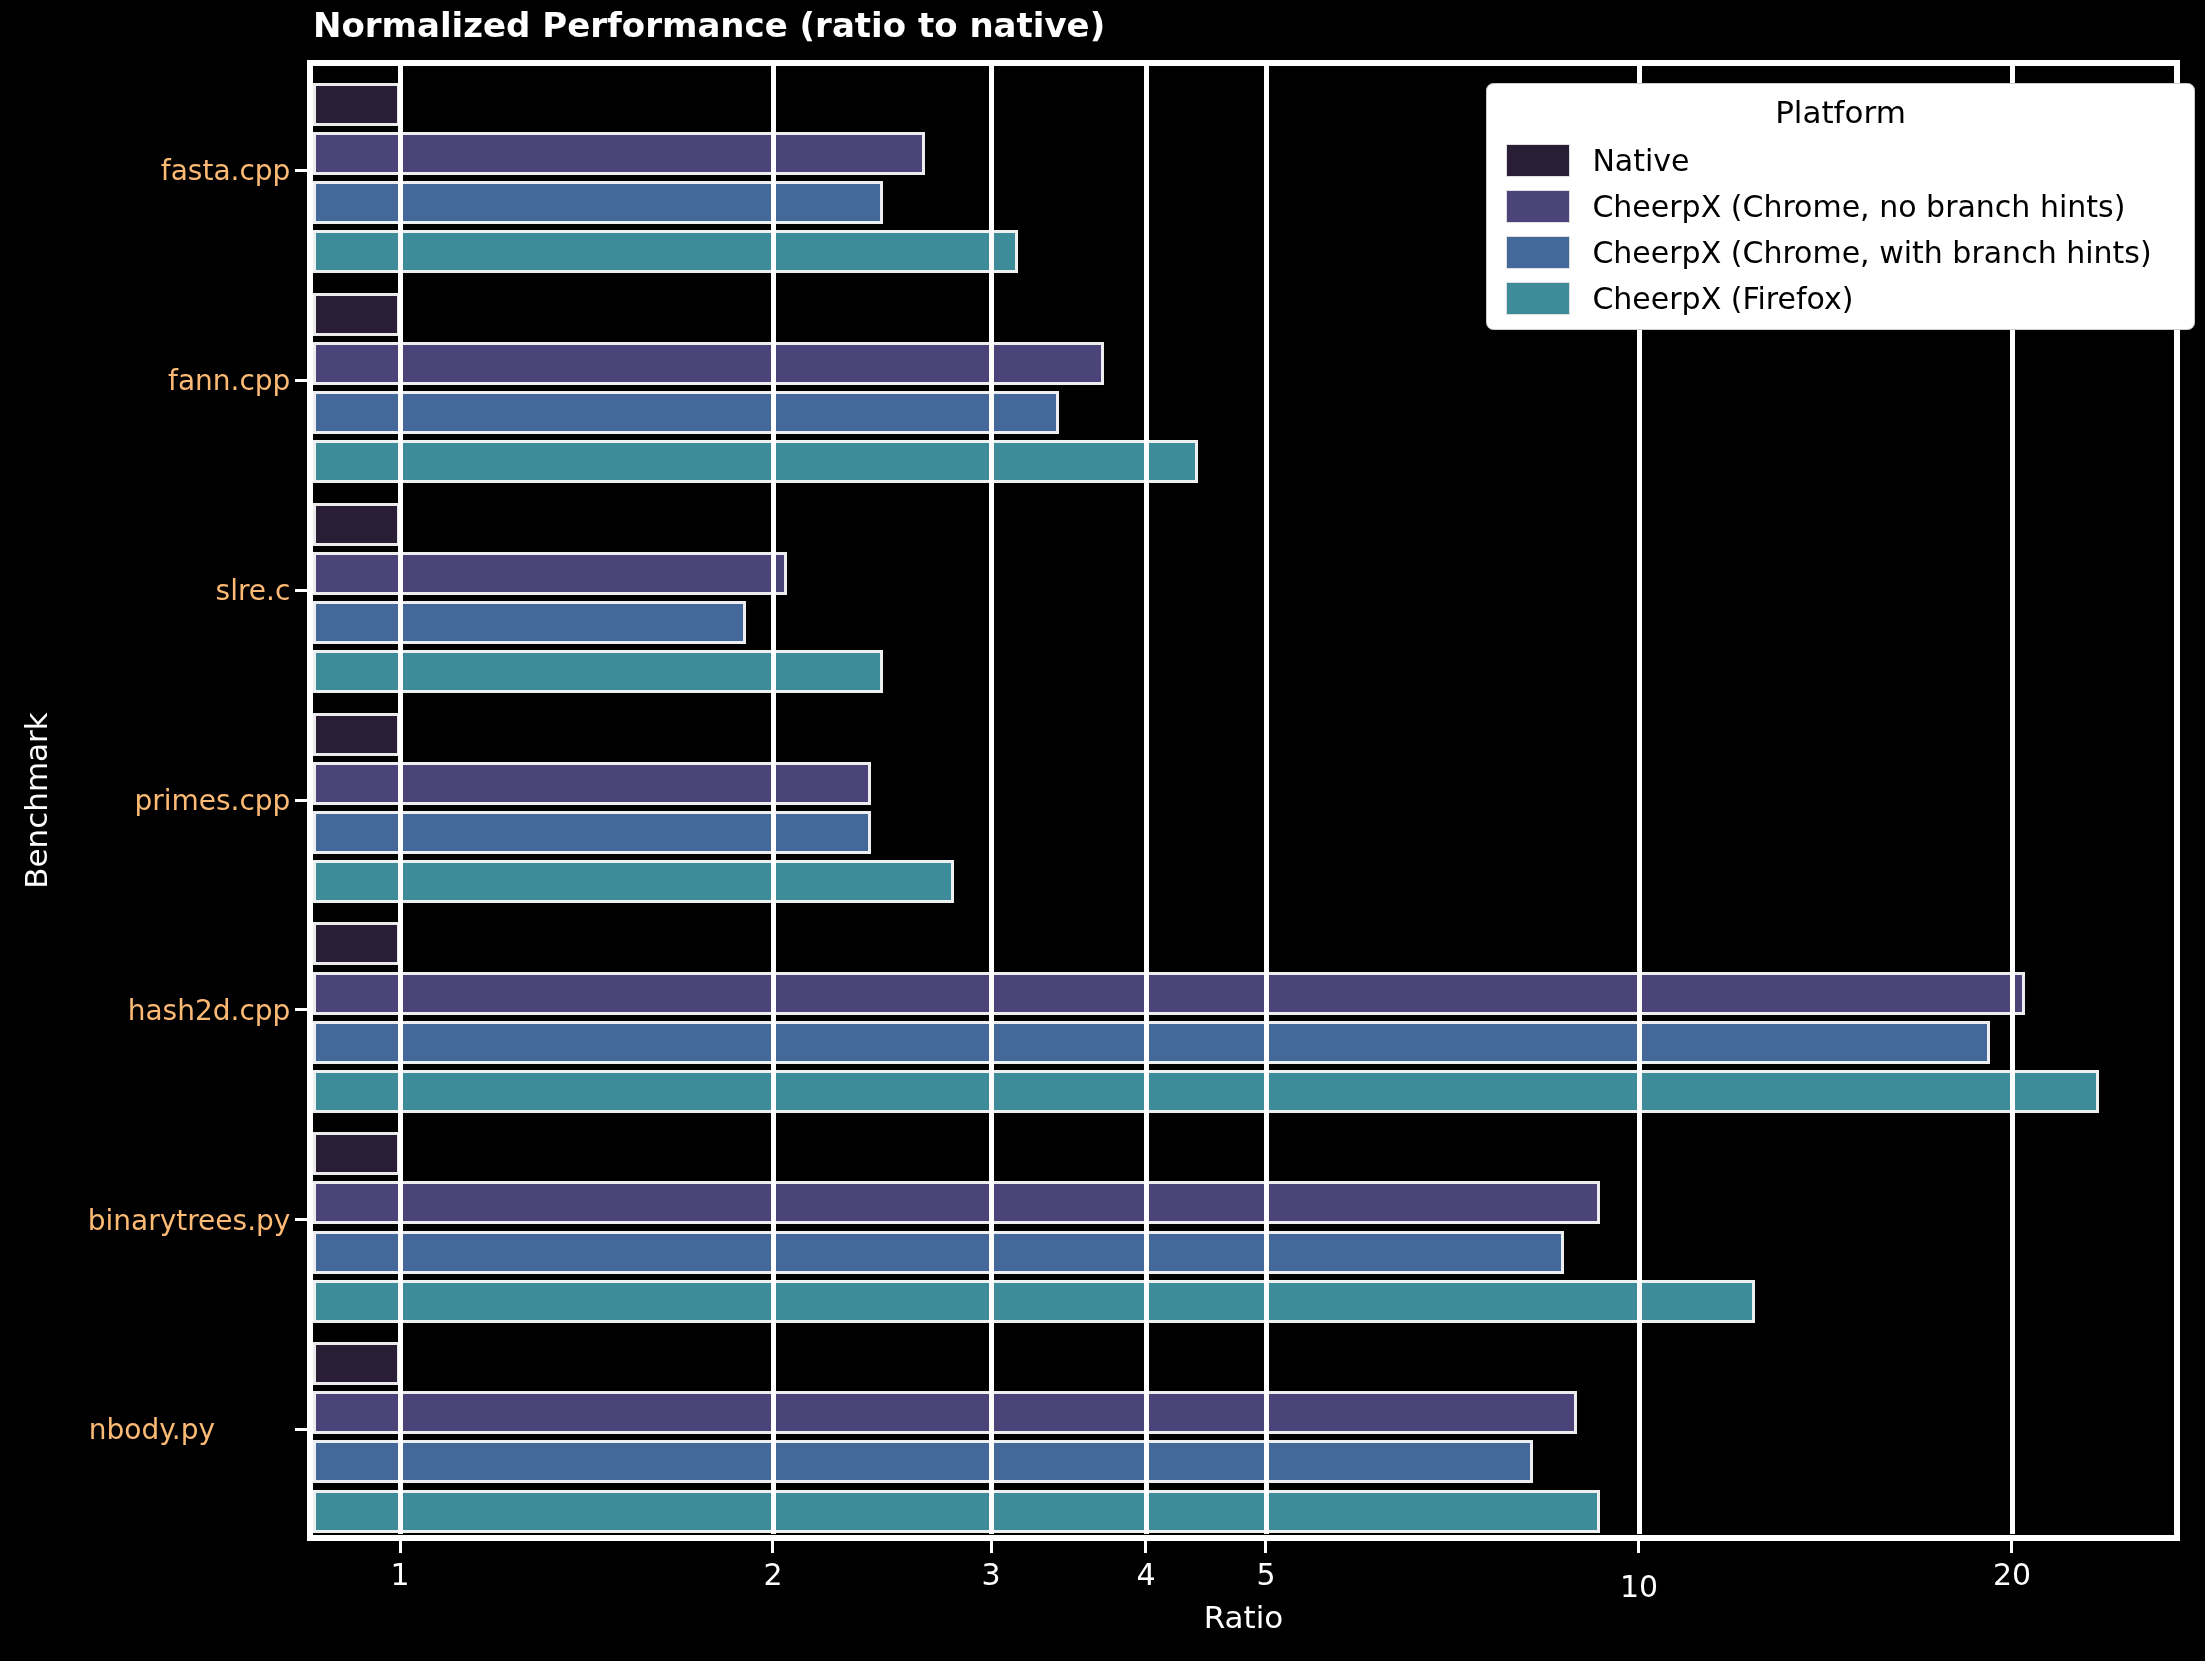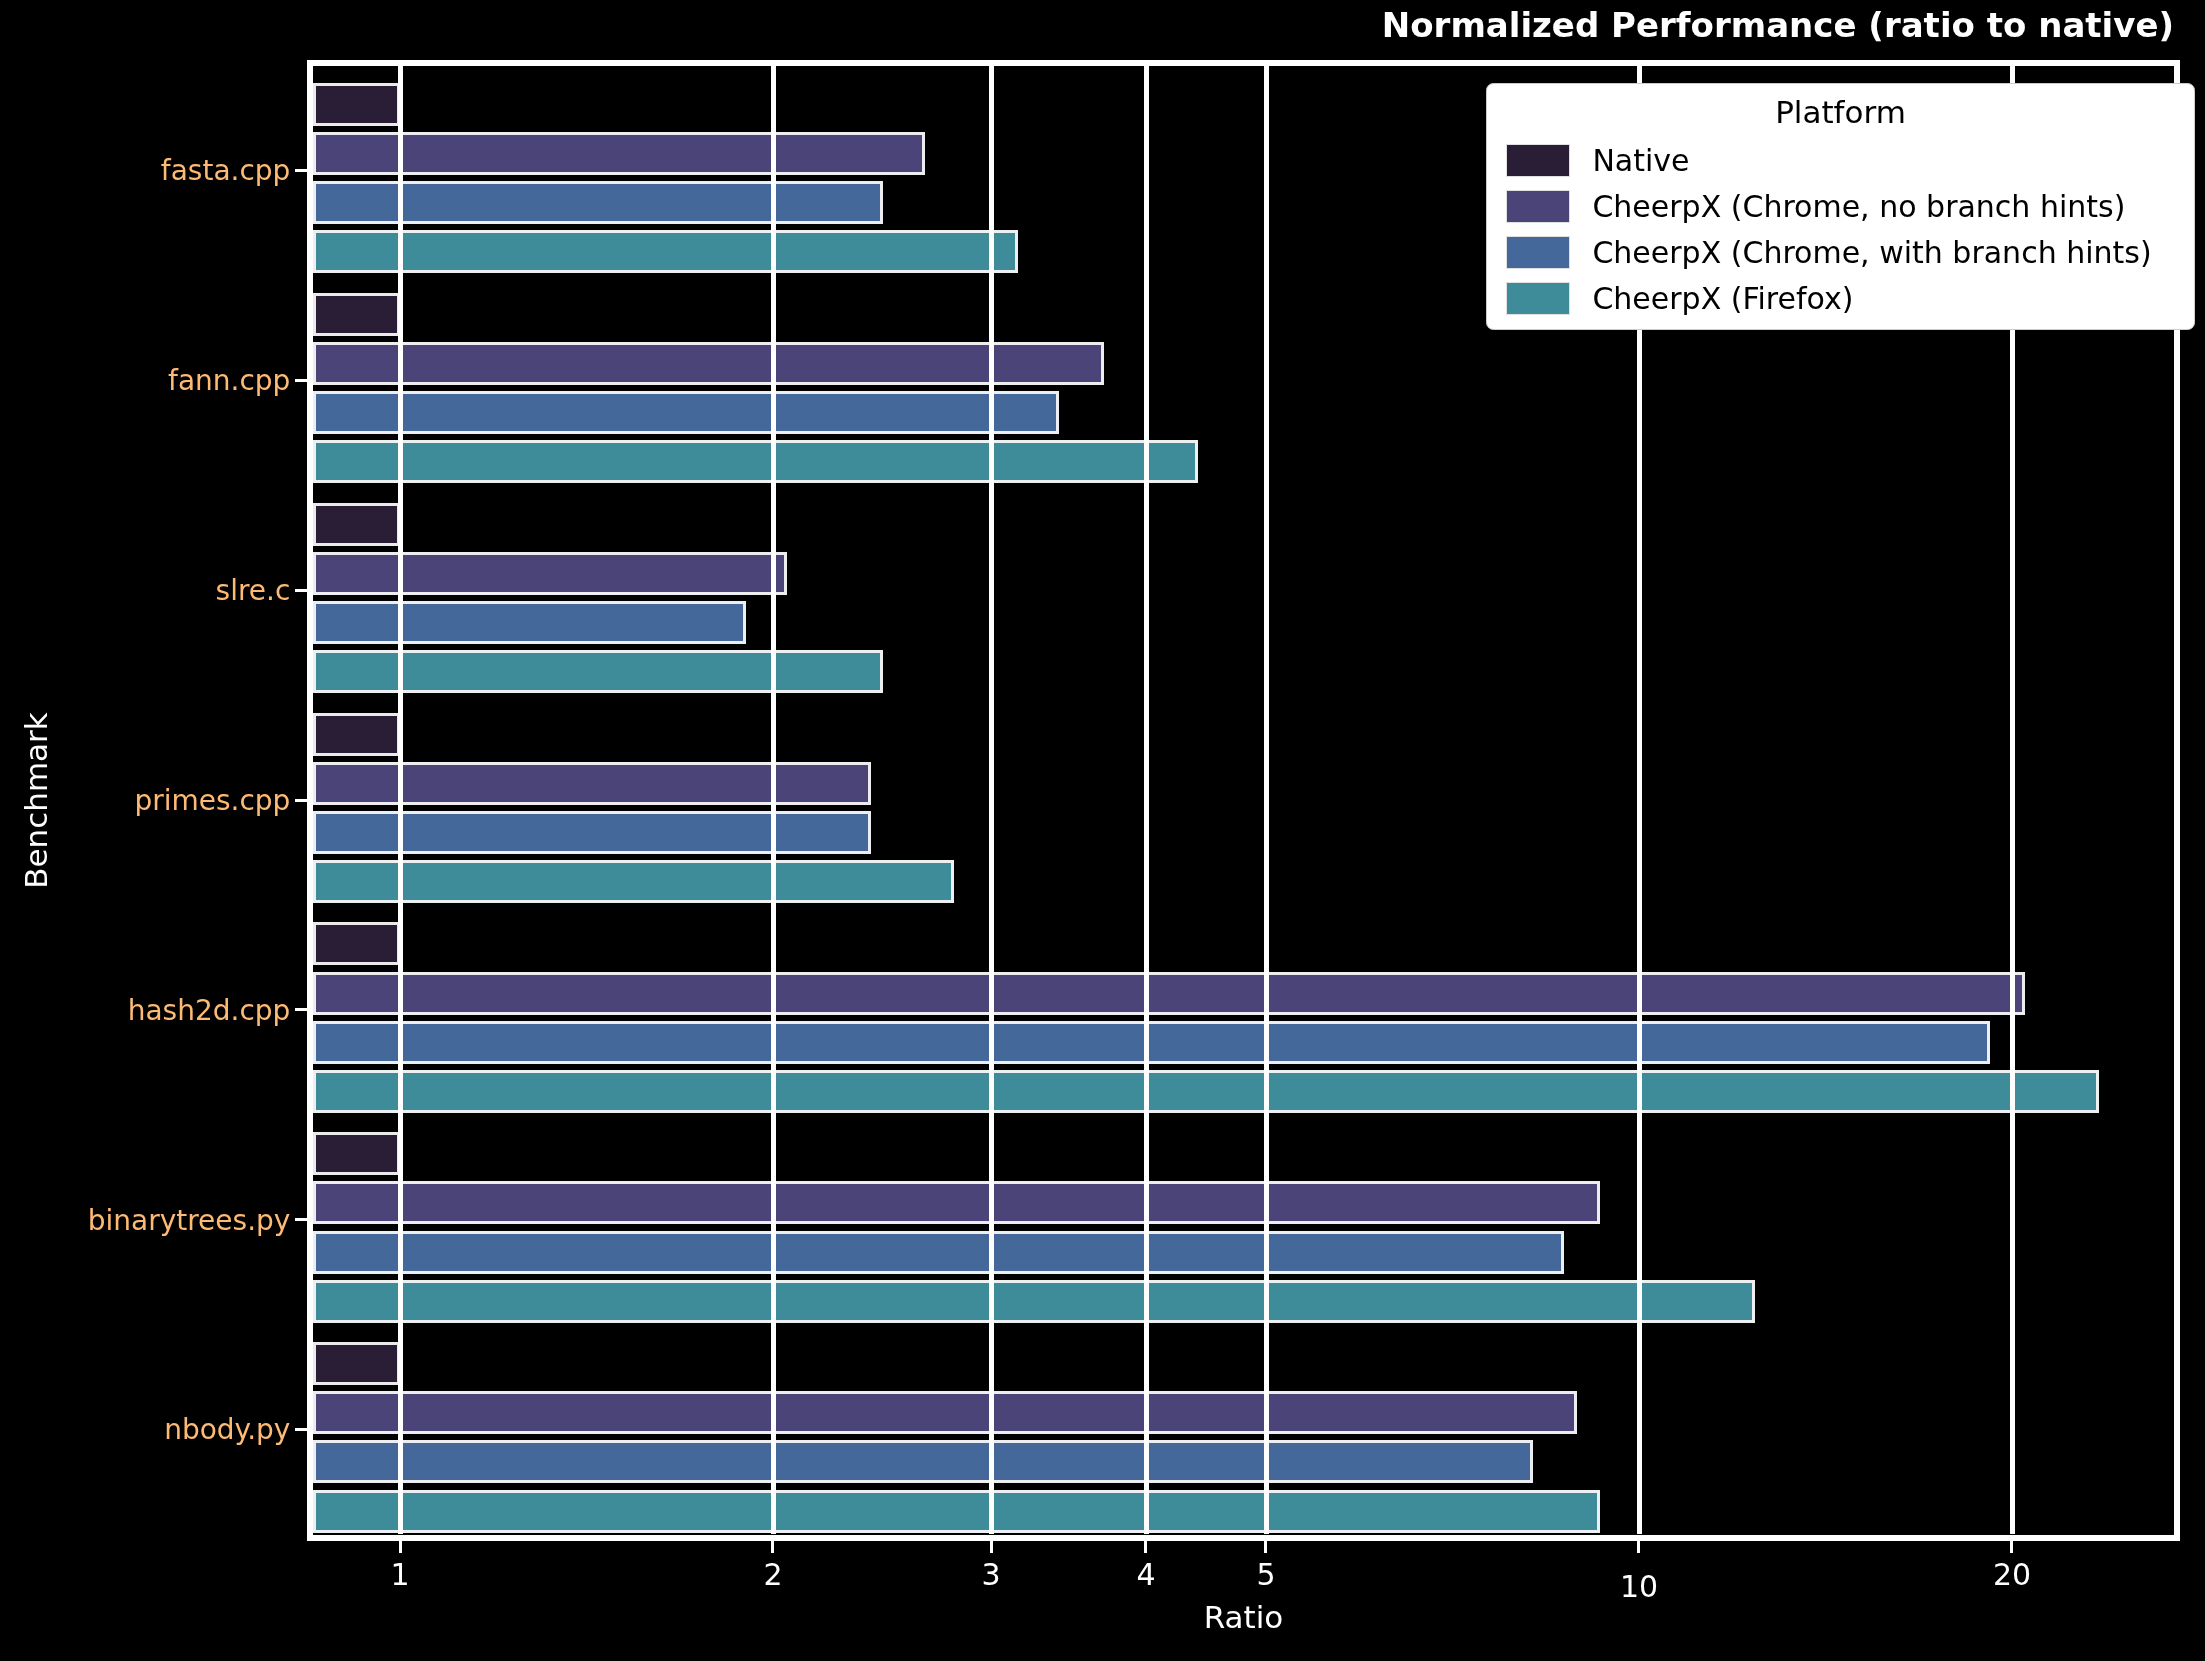--- a/index.html
+++ b/index.html
@@ -6,21 +6,21 @@
   #fig{
     position:relative;
     width:2205px;height:1661px;
     background:#000;
     font-family:"DejaVu Sans","Liberation Sans",sans-serif;
     color:#fff;
     overflow:hidden;
   }
   .title{
     position:absolute;left:313px;top:4.5px;width:1861px;
-    text-align:right;font-size:34px;font-weight:700;color:#fff;
+    text-align:left;font-size:34px;font-weight:700;color:#fff;
   }
   .plot-frame{
     position:absolute;left:307px;top:60px;width:1873px;height:1481px;
     border:6px solid #fff;box-sizing:border-box;z-index:6;pointer-events:none;
   }
   .plot-area{position:absolute;left:313px;top:65px;width:1861px;height:1469px;z-index:1;}
   .bar{position:absolute;box-sizing:border-box;border:3px solid rgba(246,246,246,.95);z-index:2;}
   .gridline{position:absolute;width:5.2px;background:#fff;z-index:4;}
   .xtick-mark{position:absolute;width:3px;height:12px;background:#fff;}
   .xtick-label{position:absolute;width:104px;text-align:center;font-size:30px;color:#fff;}
@@ -113,21 +113,21 @@
       <div class="ytick-label" style="left: 13.4px; top: 361px;">fann.cpp</div>
       <div class="ytick-mark" style="left: 295px; top: 589px;"></div>
       <div class="ytick-label" style="left: 13.4px; top: 571px;">slre.c</div>
       <div class="ytick-mark" style="left: 295px; top: 799px;"></div>
       <div class="ytick-label" style="left: 13.4px; top: 781px;">primes.cpp</div>
       <div class="ytick-mark" style="left: 295px; top: 1008px;"></div>
       <div class="ytick-label" style="left: 13.4px; top: 991px;">hash2d.cpp</div>
       <div class="ytick-mark" style="left: 295px; top: 1218px;"></div>
       <div class="ytick-label" style="left: 13.4px; top: 1201px;">binarytrees.py</div>
       <div class="ytick-mark" style="left: 295px; top: 1428px;"></div>
-      <div class="ytick-label" style="left: 13.4px; top: 1410px;">nbody.py</div>
+      <div class="ytick-label" style="left: 13.4px; top: 1410px; text-align: center;">nbody.py</div>
     </div>
 
   <div class="xaxis-label">Ratio</div>
   <div class="yaxis-label">Benchmark</div>
 
   <div class="legend">
     <div class="legend-title">Platform</div>
     <div class="legend-rows" id="legend-rows">
         <div class="legend-row">
           <div class="legend-swatch" style="background: rgb(42, 30, 54);"></div>

